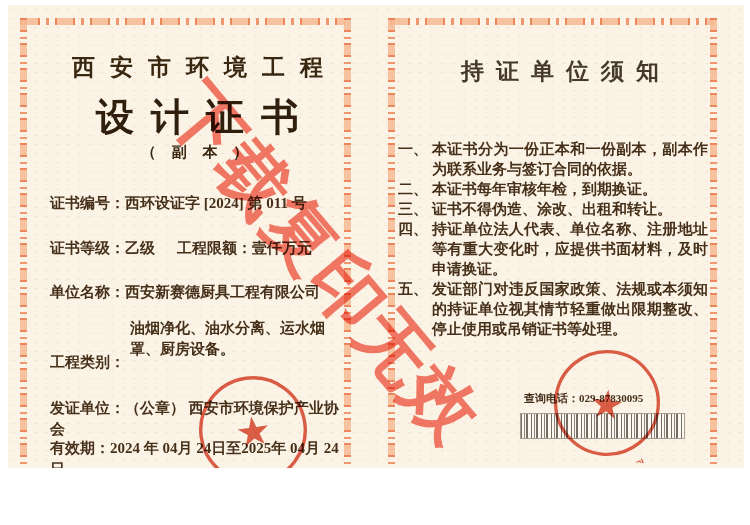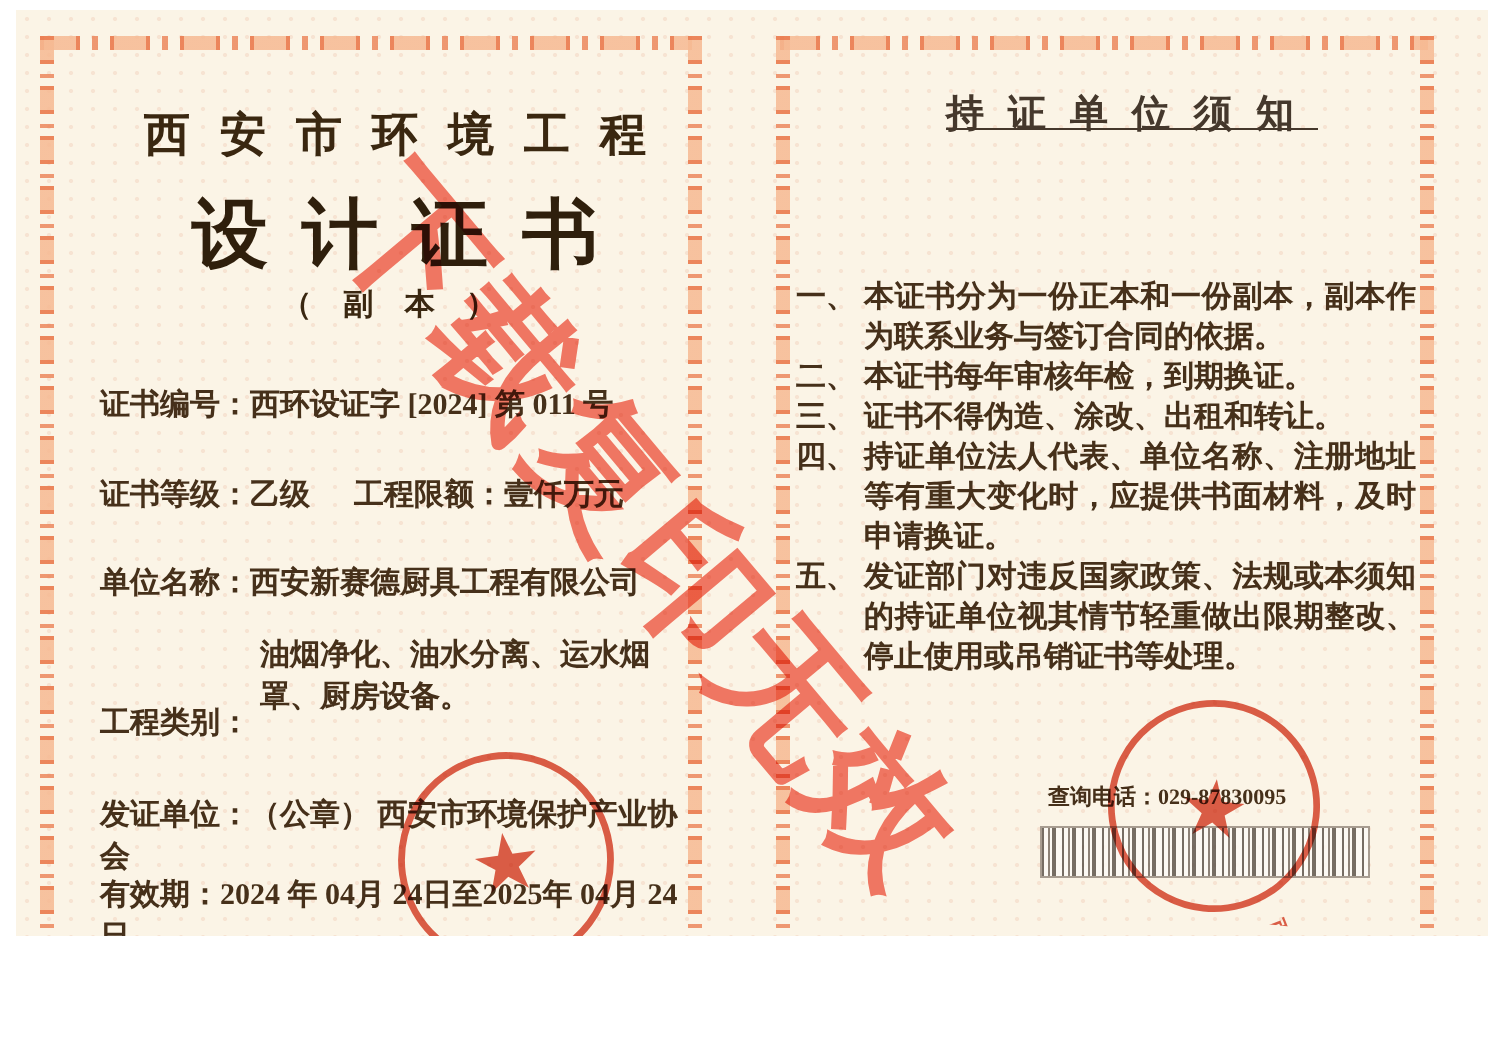--- a/index.html
+++ b/index.html
@@ -39,21 +39,21 @@
   .row{left:50px;width:302px;font-size:15px;line-height:21px;}
   .r-certno{top:193px;}
   .r-grade{top:238px;}
   .r-company{top:282px;}
   .r-category{top:318px;display:flex;}
   .r-category .lab{flex:0 0 80px;margin-top:34px;}
   .r-category .val{width:220px;}
   .r-issuer{top:398px;}
   .r-valid{top:438px;}
   .gap{display:inline-block;width:22px;}
-  .rtitle{left:410px;top:44px;width:300px;font-size:19px;letter-spacing:12px;color:#45382c;text-indent:12px;text-decoration:underline;}
+  .rtitle{left:410px;top:56px;width:300px;font-size:23px;letter-spacing:12px;color:#45382c;text-indent:12px;}
   .notices{position:absolute;left:398px;top:139px;width:310px;}
   .nitem{display:flex;color:#46301a;font-weight:bold;font-size:15px;line-height:20px;}
   .nitem .num{flex:0 0 34px;}
   .nitem .txt{flex:1;text-align:justify;}
   .phone{left:524px;top:391px;font-size:11px;}
   
   .barcode{
     position:absolute;left:520px;top:413px;width:163px;height:24px;
     background-color:#fdfbf6;border:1px solid #9a8f83;opacity:.85;
     background-image:repeating-linear-gradient(90deg,

